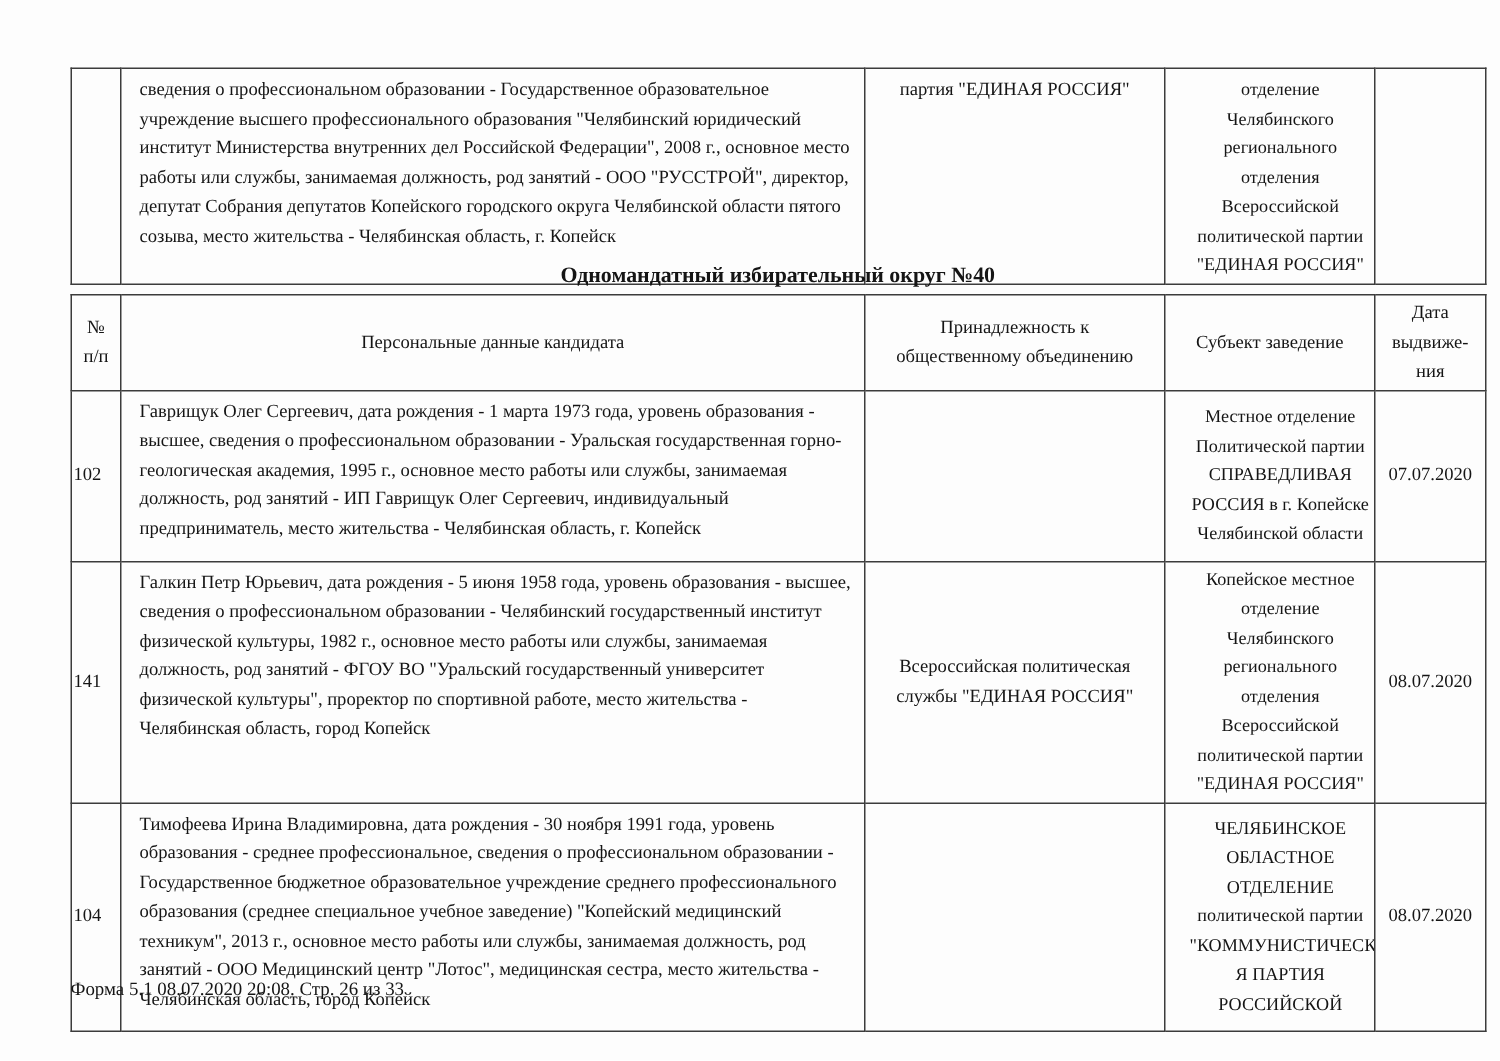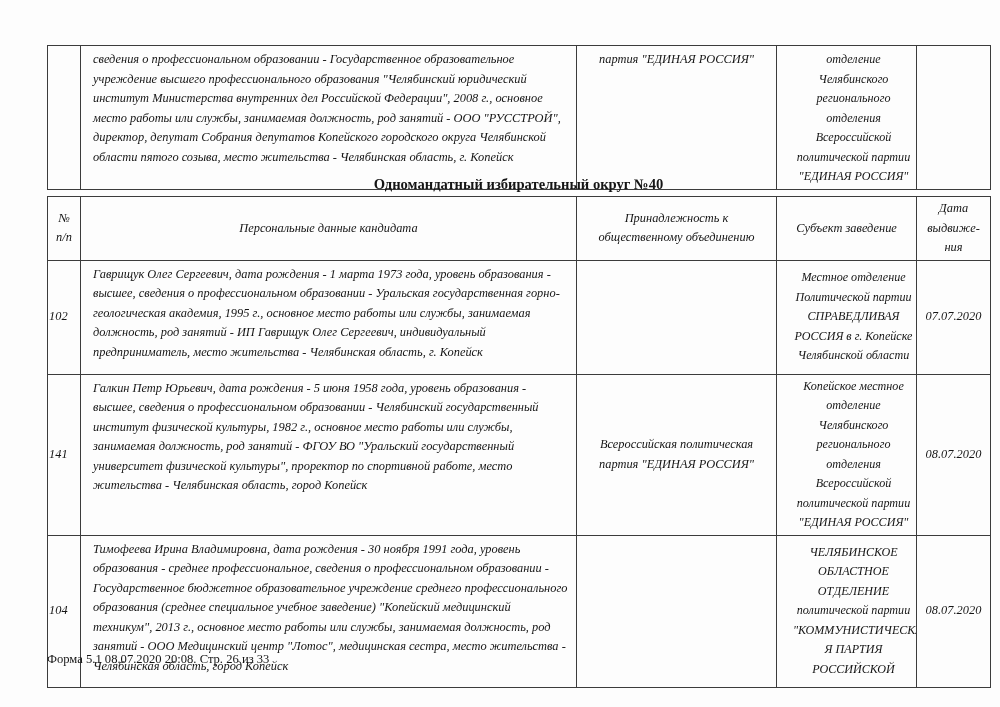--- a/index.html
+++ b/index.html
@@ -7,21 +7,21 @@
     position:relative; width:1000px; height:707px; margin:0 auto;
     background:#fdfdfd; color:#151515; overflow:hidden;
     font-family:"Liberation Serif","DejaVu Serif",serif;
   }
   table.doc {
     position:absolute; left:47px; border-collapse:collapse; table-layout:fixed;
     width:943px; font-size:12.4px;
   }
   #t1 { top:45px; }
   #t2 { top:196px; }
-  table.doc td { border:1px solid #3c3c3c; overflow:hidden;font-style:italic; }
+  table.doc td { border:1px solid #3c3c3c; overflow:hidden; }
   .ml { white-space:pre-line; }
 
   
   col.c-num { width:33px; }
   col.c-personal { width:496px; }
   col.c-affil { width:200px; }
   col.c-nomin { width:140px; }
   col.c-date { width:74px; }
 
   
@@ -113,21 +113,21 @@
 Политической партии
 СПРАВЕДЛИВАЯ
 РОССИЯ в г. Копейске
 Челябинской области</td>
       <td class="date">07.07.2020</td>
     </tr>
     <tr class="r103">
       <td class="num">141</td>
       <td class="personal">Галкин Петр Юрьевич, дата рождения - 5 июня 1958 года, уровень образования - высшее, сведения о профессиональном образовании - Челябинский государственный институт физической культуры, 1982 г., основное место работы или службы, занимаемая должность, род занятий - ФГОУ ВО "Уральский государственный университет физической культуры", проректор по спортивной работе, место жительства - Челябинская область, город Копейск</td>
       <td class="affil ml">Всероссийская политическая
-партия "ЕДИНАЯ РОССИЯ"</td>
+службы "ЕДИНАЯ РОССИЯ"</td>
       <td class="nomin ml">Копейское местное
 отделение Челябинского
 регионального отделения
 Всероссийской
 политической партии
 "ЕДИНАЯ РОССИЯ"</td>
       <td class="date">08.07.2020</td>
     </tr>
     <tr class="r104">
       <td class="num">104</td>

